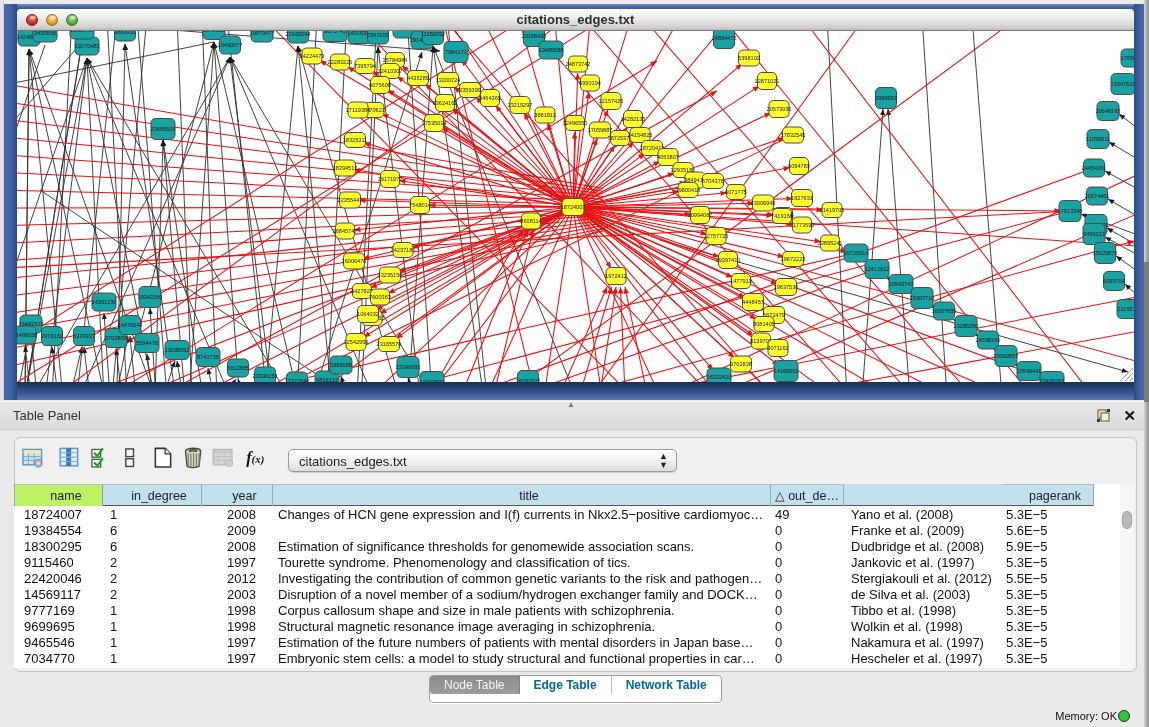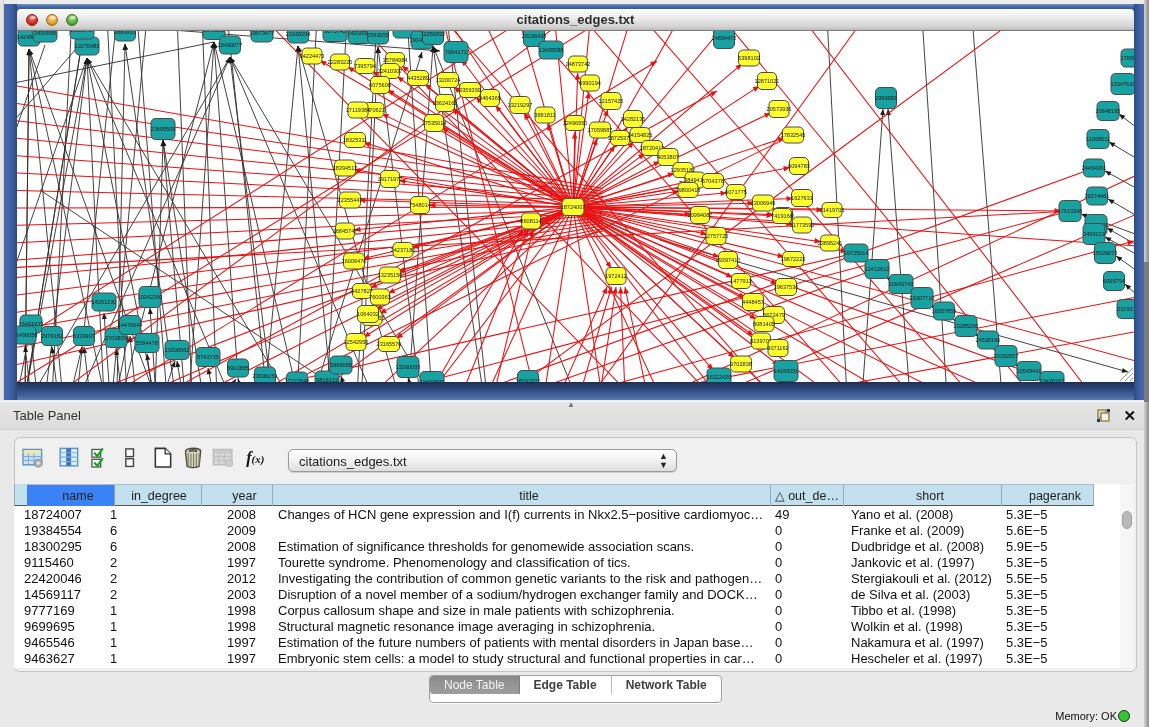--- a/index.html
+++ b/index.html
@@ -71,21 +71,21 @@
 .c4 { left:761px; width:66px; }
 .c5 { left:837px; width:166px; }
 .c6 { left:992px; width:86px; }
 #vscroll { left:1120px; top:485px; width:14px; height:183px; background:#f6f6f6; }
 #vscroll .vt { position:absolute; left:2px; top:26px; width:10px; height:18px; background:#b9b9b9;
   border:1px solid #9f9f9f; border-radius:5px; }
 
 
 #tabs { left:429px; top:675px; height:28px; border:1px solid #9f9f9f; border-radius:4px;
   background:#fff; box-shadow:0 1px 0 rgba(255,255,255,.8); display:flex; }
-.tab { height:18px; line-height:18px; font-size:12px; font-weight:bold; color:#404040;
+.tab { height:18px; line-height:18px; font-size:12px; font-weight:bold; color:#0369a1;
   padding:0 14px; border-right:1px solid #bbb; }
 .tab.sel { background:linear-gradient(180deg,#8b8b8b,#9e9e9e); color:#f4f4f4; border-radius:3px 0 0 3px;
   border-right:1px solid #7f7f7f; font-weight:normal;}
 .tab:last-child { border-right:none; }
 
 #mem { right:32px; top:710px; font-size:11px; color:#111; }
 #memdot { right:19px; top:710px; width:12px; height:12px; border-radius:50%;
   background:#2fc832; border:1.5px solid #2b2b2b; }
 </style></head>
 <body>
@@ -898,26 +898,25 @@
  </g>
 </g>
     </svg></div>
   <div class="abs" id="combo">
     <span class="ct">citations_edges.txt</span>
     <span class="ar">▲<br>▼</span>
   </div>
 
   <div class="abs" id="tbl">
     <div id="thead">
-      <div class="hc" style="left:12px;width:88px;background:#3b82f6;border-right-color:#9a9a9a;border-top-color:#bbb">name</div>
+      <div class="hc" style="left:0;width:88px;background:#bef264;border-right-color:#9a9a9a;border-top-color:#bbb">name</div>
       <div class="hc" style="left:87px;width:100px">in_degree</div>
       <div class="hc" style="left:187px;width:71px">year</div>
       <div class="hc" style="left:258px;width:498px">title</div>
       <div class="hc" style="left:756px;width:73px;padding-left:0">△ out_de…</div>
-      <div class="hc" style="left:829px;width:158px">short</div>
       <div class="hc" style="left:987px;width:92px">pagerank</div>
     </div>
     <div style="position:absolute;left:0;top:23px">
 <div class="tr" style="top:0px">
         <div class="c c0">18724007</div>
         <div class="c c1">1</div>
         <div class="c c2">2008</div>
         <div class="c c3">Changes of HCN gene expression and I(f) currents in Nkx2.5−positive cardiomyoc…</div>
         <div class="c c4">49</div>
         <div class="c c5">Yano et al. (2008)</div>
@@ -988,21 +987,21 @@
 <div class="tr" style="top:128px">
         <div class="c c0">9465546</div>
         <div class="c c1">1</div>
         <div class="c c2">1997</div>
         <div class="c c3">Estimation of the future numbers of patients with mental disorders in Japan base…</div>
         <div class="c c4">0</div>
         <div class="c c5">Nakamura et al. (1997)</div>
         <div class="c c6">5.3E−5</div>
       </div>
 <div class="tr" style="top:144px">
-        <div class="c c0">9463627</div>
+        <div class="c c0">7034770</div>
         <div class="c c1">1</div>
         <div class="c c2">1997</div>
         <div class="c c3">Embryonic stem cells: a model to study structural and functional properties in car…</div>
         <div class="c c4">0</div>
         <div class="c c5">Hescheler et al. (1997)</div>
         <div class="c c6">5.3E−5</div>
       </div>
     </div>
   </div>
   <div class="abs" id="vscroll">

